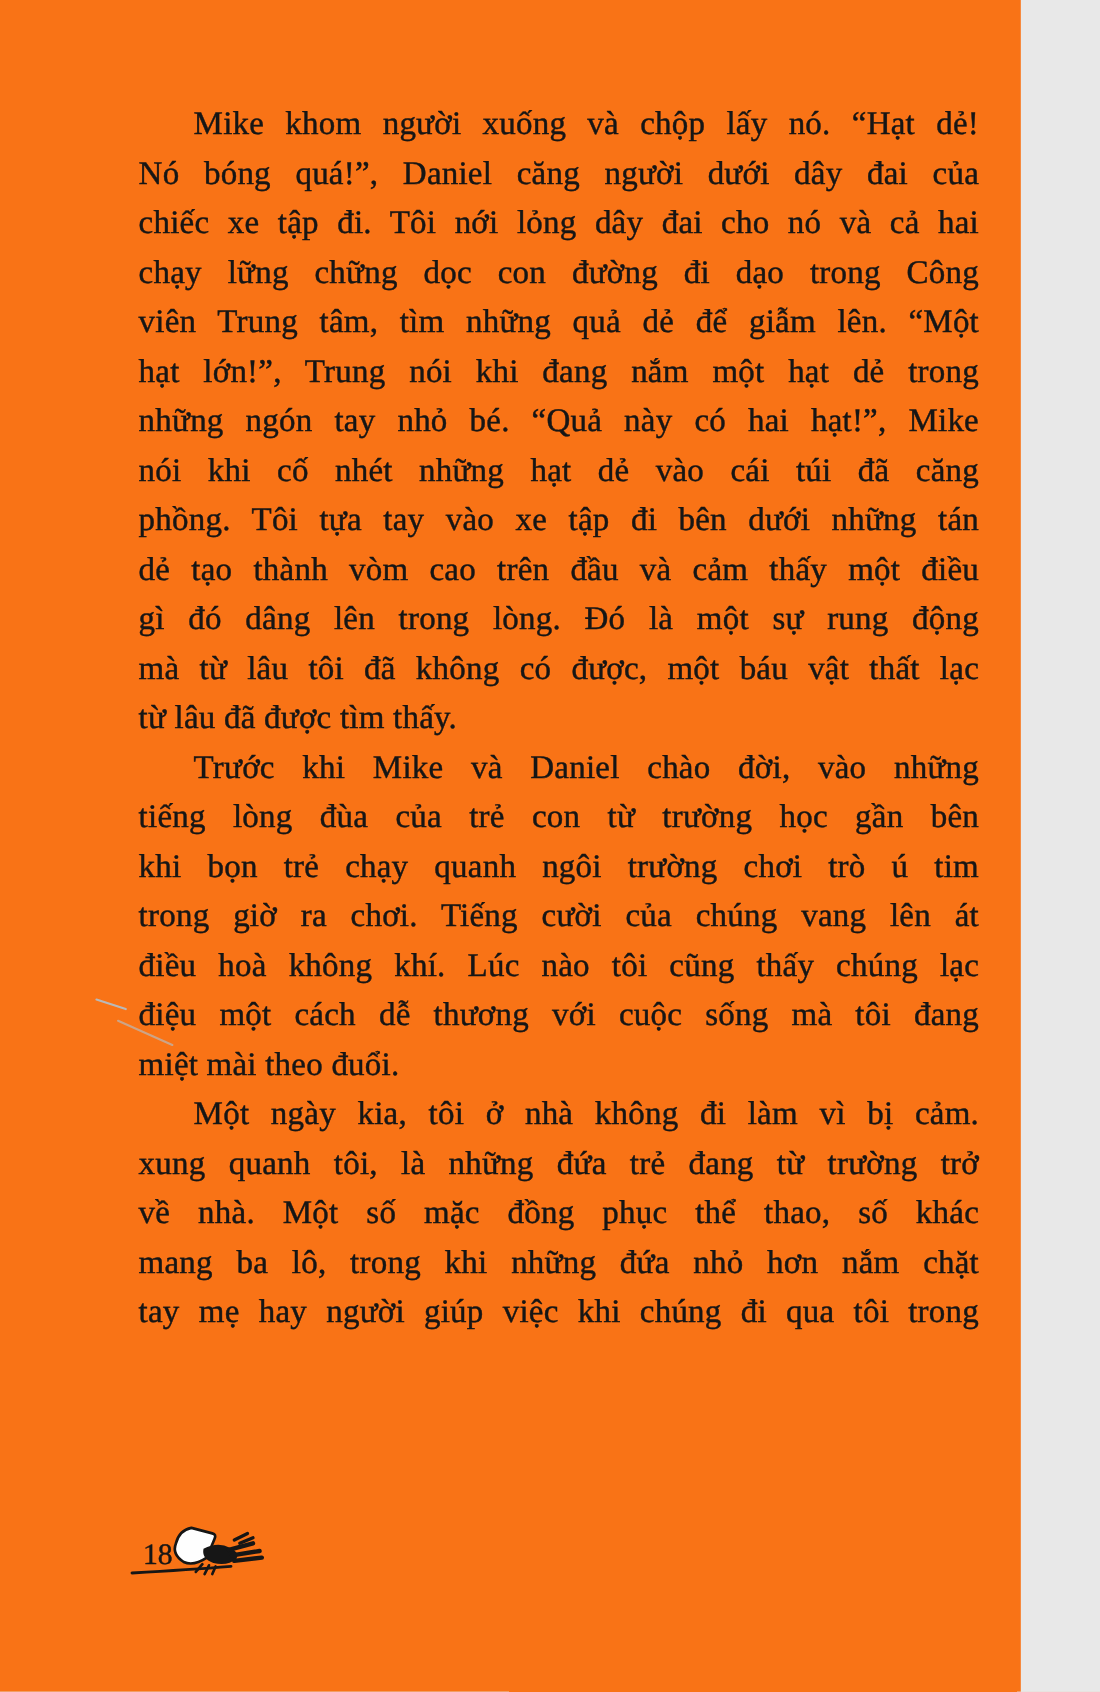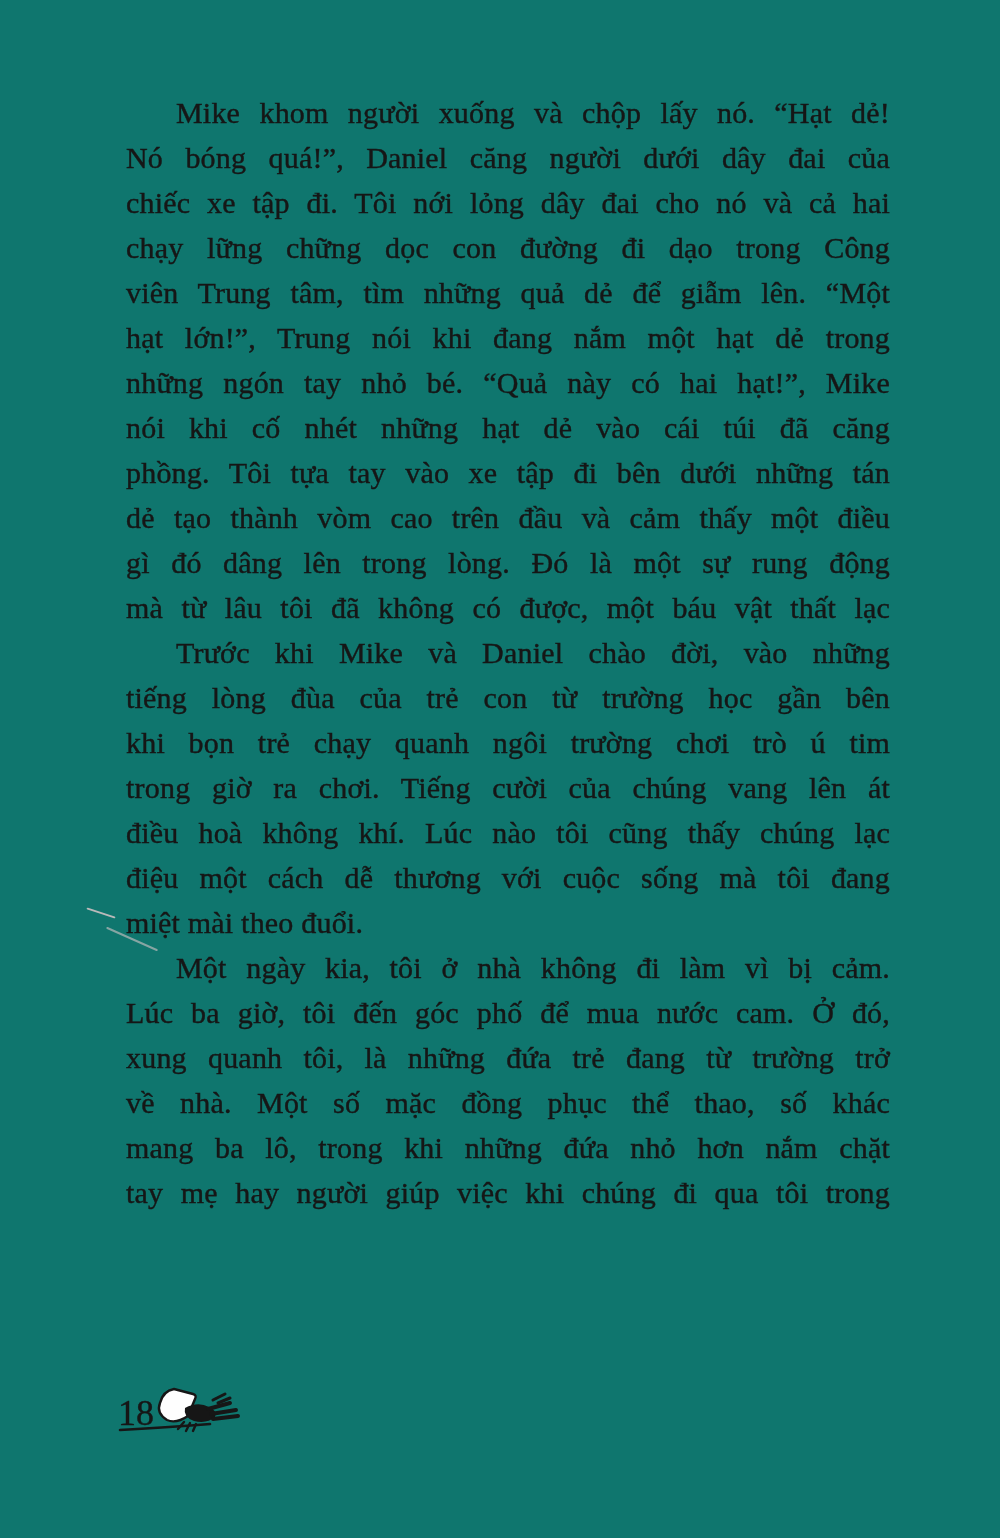--- a/index.html
+++ b/index.html
@@ -2,23 +2,23 @@
 <html lang="vi"><head>
 <meta charset="utf-8">
 <style>
   html, body {
     margin: 0;
     padding: 0;
     background: #e8e8e8;
   }
   .page {
     position: relative;
-    width: 1000px;
+    width: 928px;
     height: 1538px;
-    background: #0f766e;
+    background: #f97316;
     overflow: hidden;
     font-family: "Liberation Serif", "DejaVu Serif", serif;
     color: #161616;
   }
   .text-block {
     position: absolute;
     left: 126px;
     top: 90px;
     width: 764px;
   }
@@ -38,23 +38,23 @@
 
   .footer {
     position: absolute;
     left: 118px;
     top: 1386px;
     width: 250px;
     height: 56px;
   }
   .page-number {
     position: absolute;
-    left: 0;
+    left: 12px;
     top: 12px;
-    font-size: 36px;
+    font-size: 27px;
     line-height: 30px;
     -webkit-text-stroke: 0.4px #161616;
   }
   .ornament {
     position: absolute;
     left: 0;
     top: 0;
   }
 
   
@@ -79,33 +79,33 @@
         <div class="line">chiếc xe tập đi. Tôi nới lỏng dây đai cho nó và cả hai</div>
         <div class="line">chạy lững chững dọc con đường đi dạo trong Công</div>
         <div class="line">viên Trung tâm, tìm những quả dẻ để giẫm lên. “Một</div>
         <div class="line">hạt lớn!”, Trung nói khi đang nắm một hạt dẻ trong</div>
         <div class="line">những ngón tay nhỏ bé. “Quả này có hai hạt!”, Mike</div>
         <div class="line">nói khi cố nhét những hạt dẻ vào cái túi đã căng</div>
         <div class="line">phồng. Tôi tựa tay vào xe tập đi bên dưới những tán</div>
         <div class="line">dẻ tạo thành vòm cao trên đầu và cảm thấy một điều</div>
         <div class="line">gì đó dâng lên trong lòng. Đó là một sự rung động</div>
         <div class="line">mà từ lâu tôi đã không có được, một báu vật thất lạc</div>
+        <div class="line last">từ lâu đã được tìm thấy.</div>
       </div>
       <div class="paragraph">
         <div class="line indent">Trước khi Mike và Daniel chào đời, vào những</div>
         <div class="line">tiếng lòng đùa của trẻ con từ trường học gần bên</div>
         <div class="line">khi bọn trẻ chạy quanh ngôi trường chơi trò ú tim</div>
         <div class="line">trong giờ ra chơi. Tiếng cười của chúng vang lên át</div>
         <div class="line">điều hoà không khí. Lúc nào tôi cũng thấy chúng lạc</div>
         <div class="line">điệu một cách dễ thương với cuộc sống mà tôi đang</div>
         <div class="line last">miệt mài theo đuổi.</div>
       </div>
       <div class="paragraph">
         <div class="line indent">Một ngày kia, tôi ở nhà không đi làm vì bị cảm.</div>
-        <div class="line">Lúc ba giờ, tôi đến góc phố để mua nước cam. Ở đó,</div>
         <div class="line">xung quanh tôi, là những đứa trẻ đang từ trường trở</div>
         <div class="line">về nhà. Một số mặc đồng phục thể thao, số khác</div>
         <div class="line">mang ba lô, trong khi những đứa nhỏ hơn nắm chặt</div>
         <div class="line">tay mẹ hay người giúp việc khi chúng đi qua tôi trong</div>
       </div>
     </div>
 
   <div class="scratch s1"></div>
   <div class="scratch s2"></div>
 

